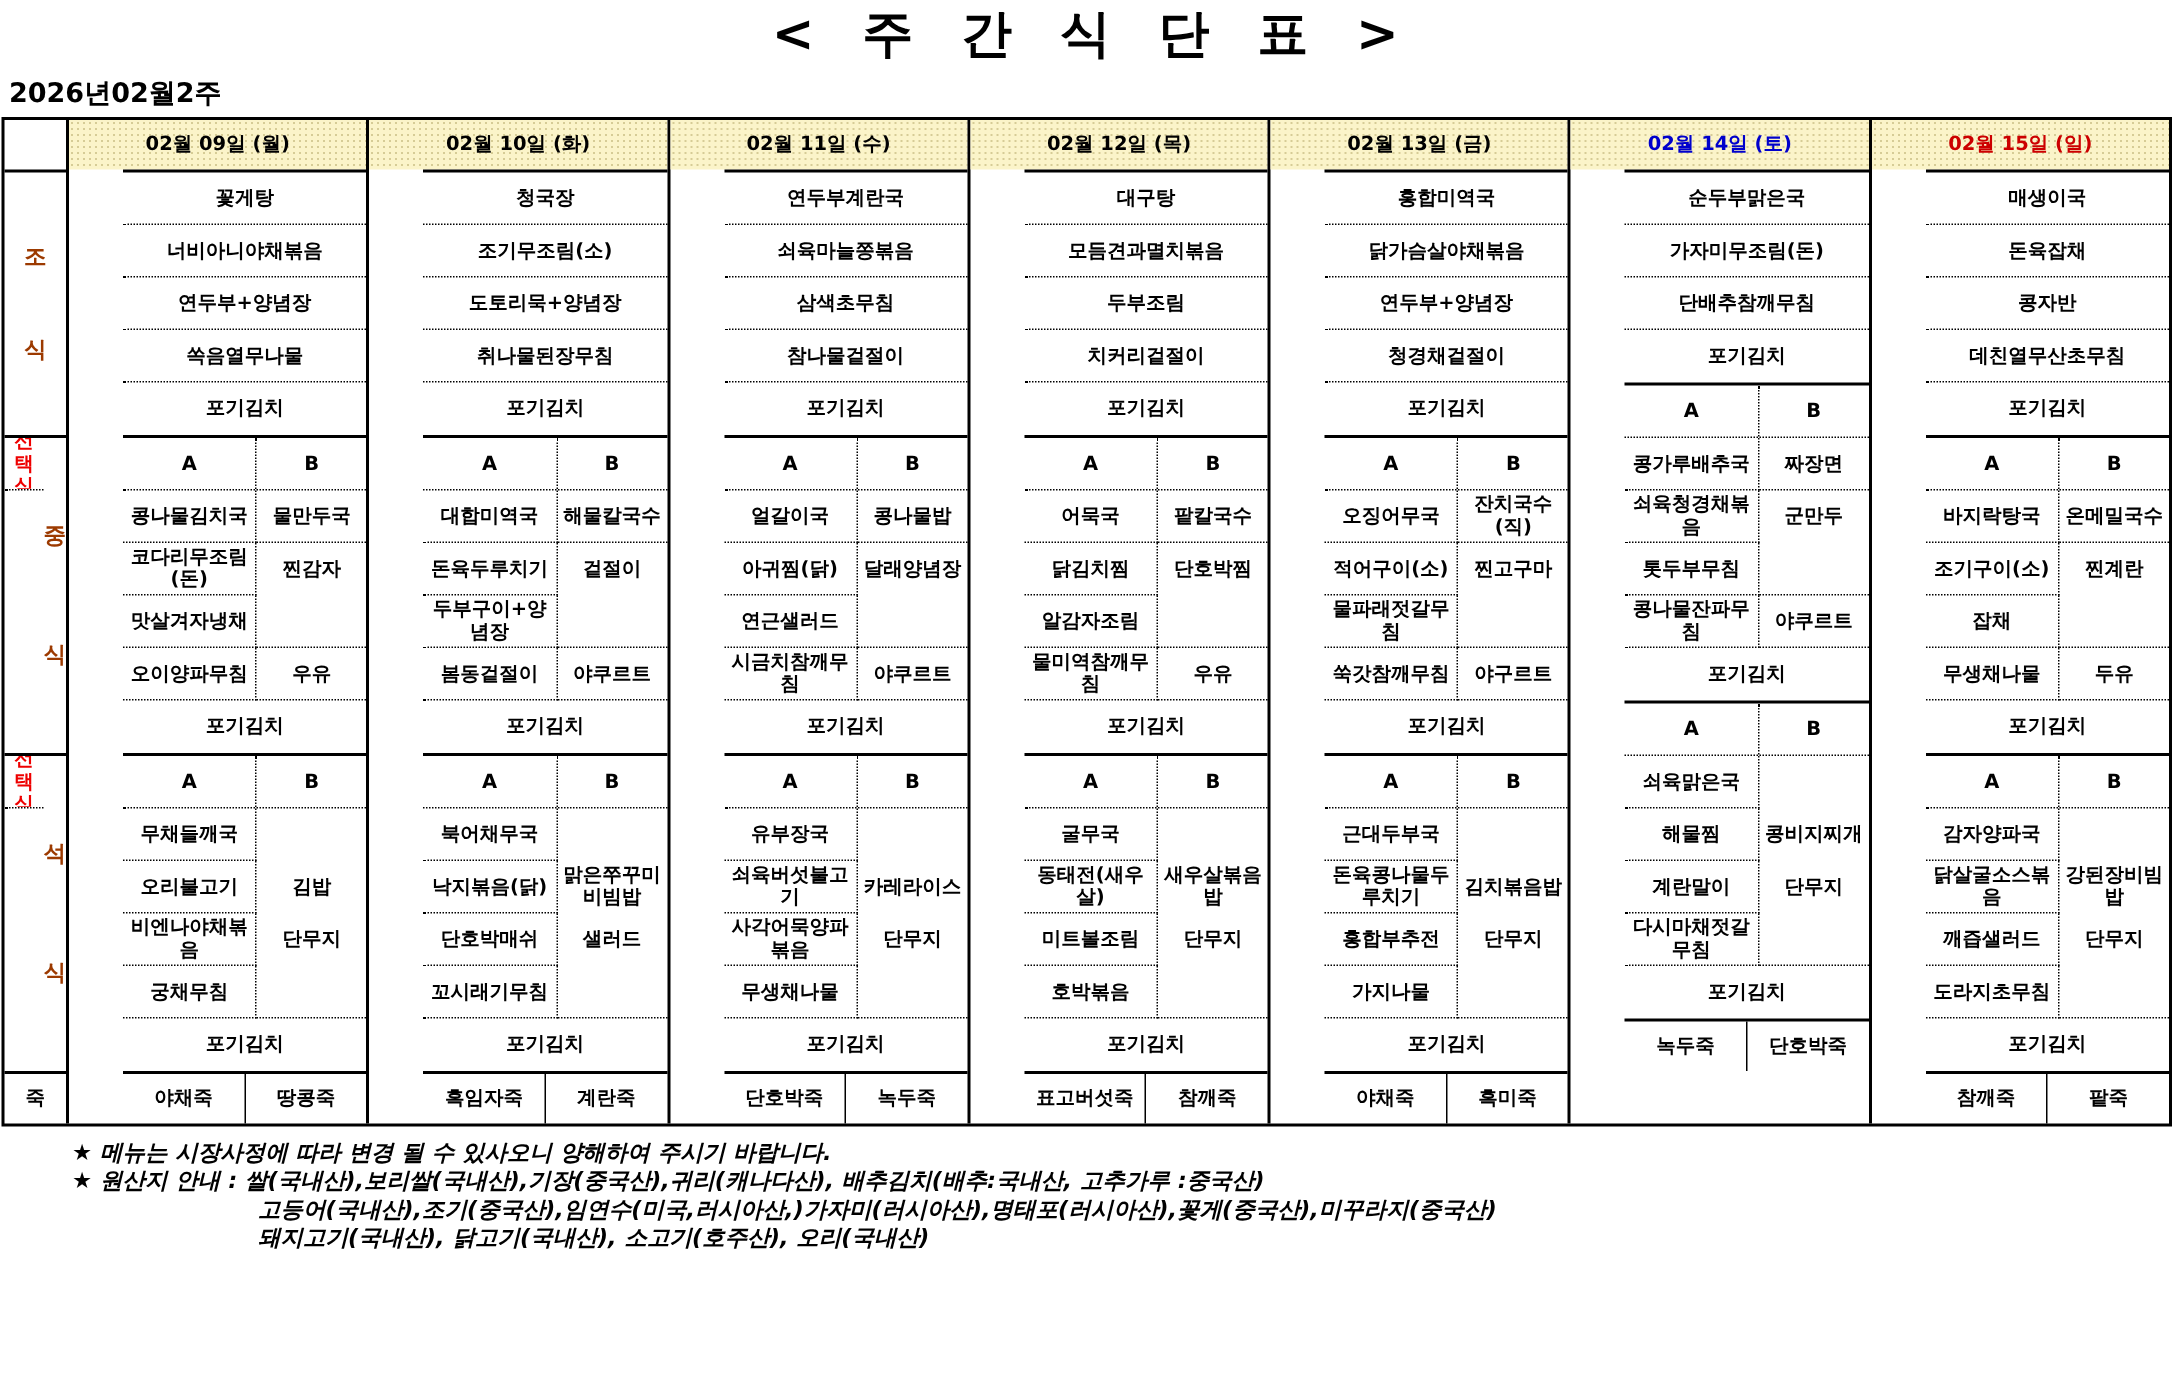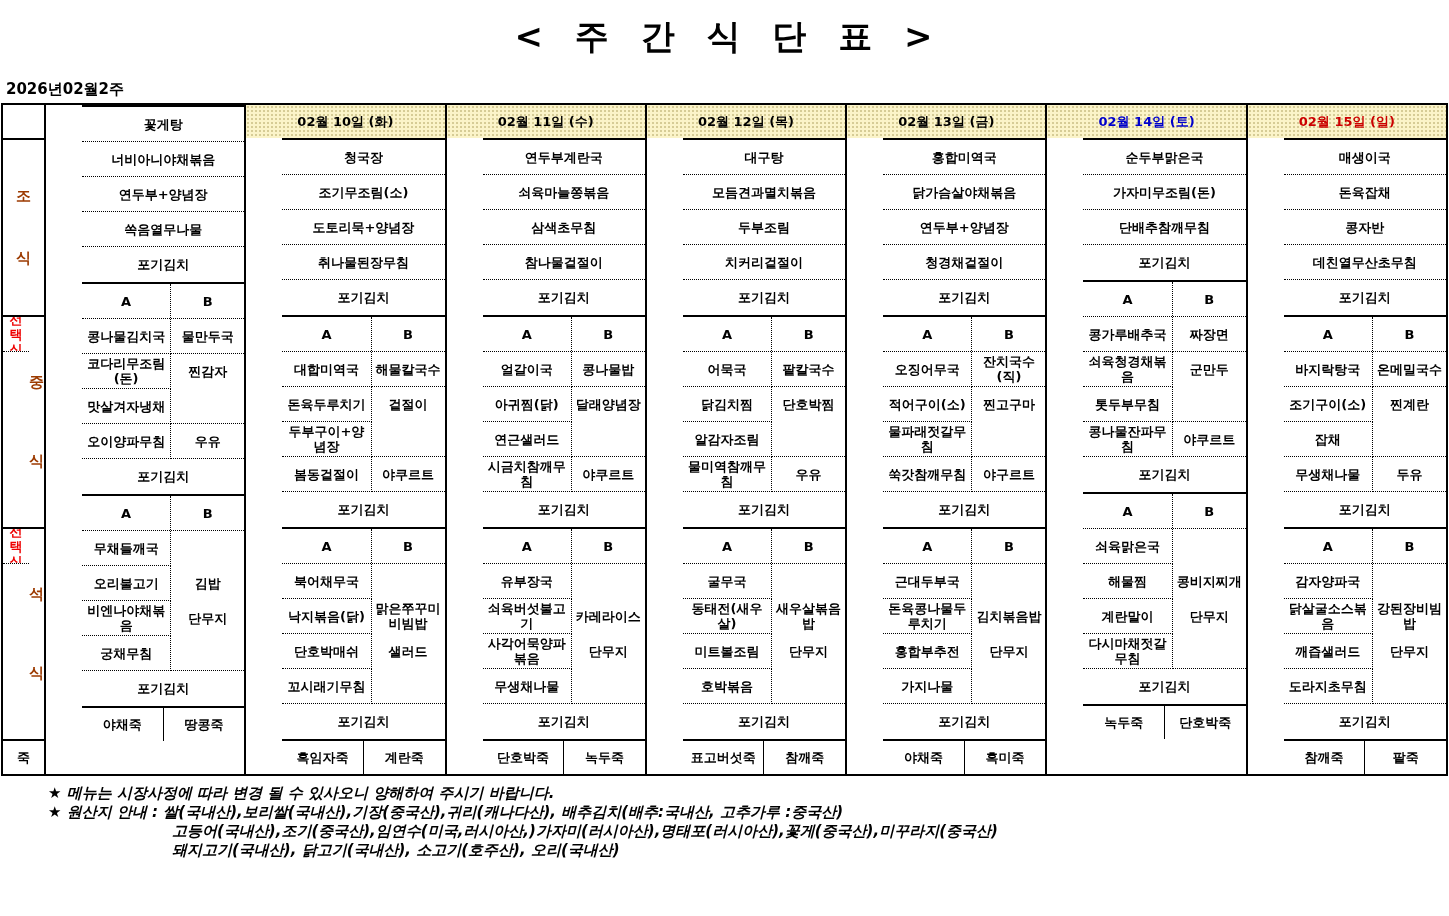--- a/index.html
+++ b/index.html
@@ -1,22 +1,22 @@
 <!DOCTYPE html>
 <html><head>
 <meta charset="utf-8">
 <style>
   * { margin:0; padding:0; box-sizing:border-box; }
   body {
     width:1449px; height:916px; overflow:hidden;
     background:#fff; color:#000;
     font-family:"DejaVu Sans", sans-serif; font-weight:bold;
   }
-  .title { margin-top:14px; text-align:center; font-size:34px; letter-spacing:2px; word-spacing:16px; }
-  .week  { margin:20px 0 4px 6px; font-size:15px; }
+  .title { text-align:center; font-size:34px; letter-spacing:2px; word-spacing:16px; }
+  .week  { margin:4px 0 4px 6px; font-size:18px; }
 
   .menu-table { display:flex; width:1447px; margin-left:1px; border:2px solid #000; background:#fff; }
 
   
   .labels { width:41px; flex:none; display:flex; flex-direction:column; }
   .lh   { height:33px; }
   .lbf  { height:177px; border-top:2px solid #000; }
   .lgrp { height:212px; border-top:2px solid #000; display:flex; flex-direction:row; }
   .lpor { height:35px;  border-top:2px solid #000; font-size:14px; }
   .vlab { flex:1; display:flex; flex-direction:column; align-items:center; justify-content:space-around;
@@ -84,20 +84,21 @@
       <div class="lsel c">선택식</div>
       <div class="lmain vlab">
         <span>석</span>
         <span>식</span>
       </div>
     </div>
     <div class="lpor c">죽</div>
   </div>
 
   <div class="day">
+    <div class="hdr c" style="color: rgb(0, 0, 0);">02월 09일 (월)</div>
     <div class="gbf">
       <div class="c bf">꽃게탕</div>
       <div class="c bf">너비아니야채볶음</div>
       <div class="c bf">연두부+양념장</div>
       <div class="c bf">쏙음열무나물</div>
       <div class="c bf">포기김치</div>
     </div>
     <div class="grp">
       <div class="selrow">
         <div class="c sa">A</div>

